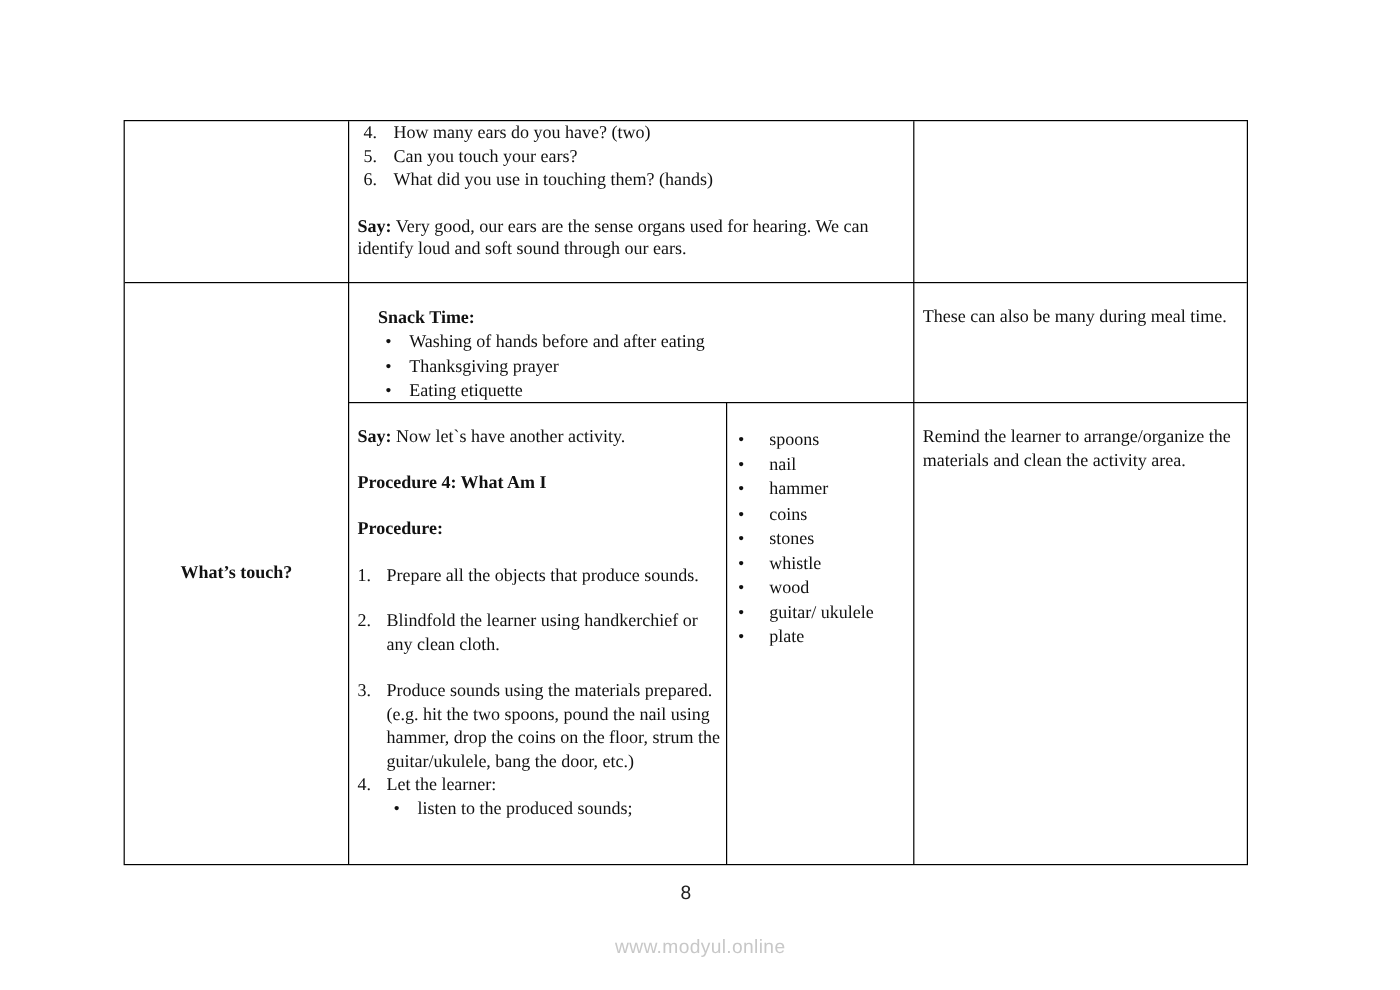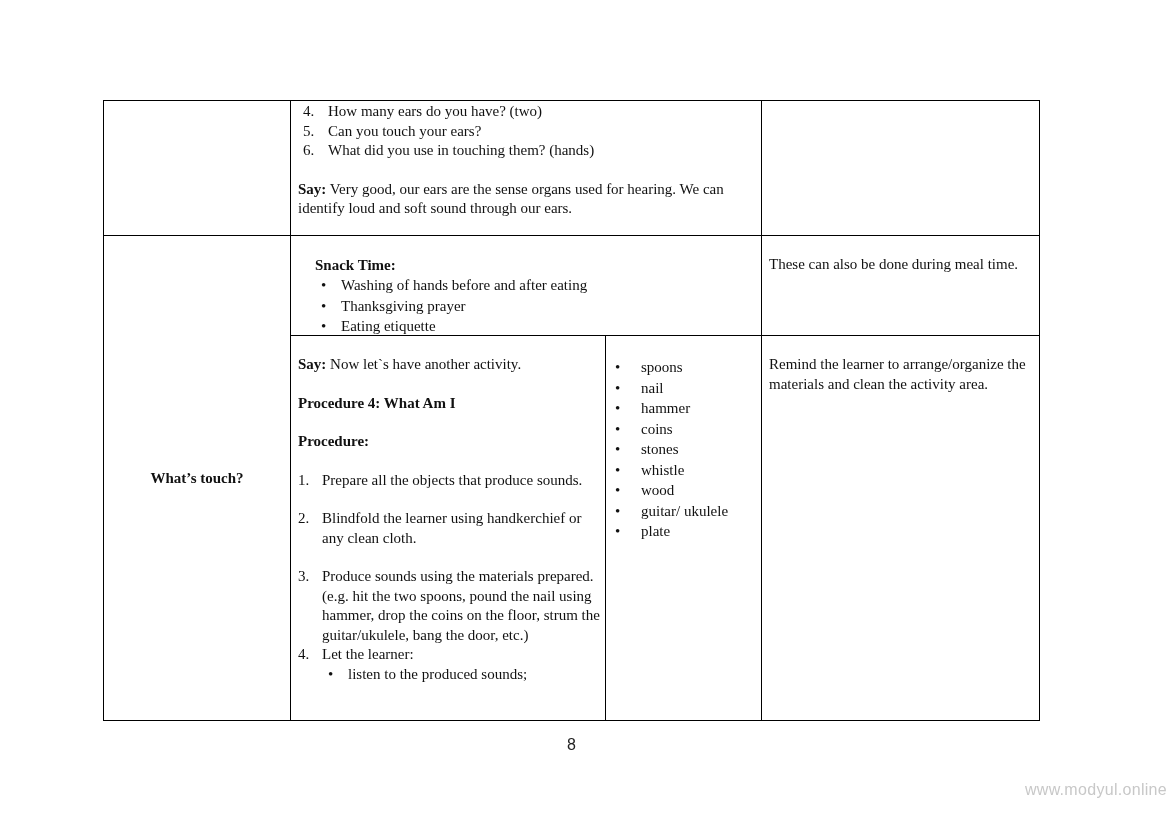--- a/index.html
+++ b/index.html
@@ -16,21 +16,21 @@
   .ol2 li { padding-left: 24px; }
   .ol2 li .num { left: 0; }
   .ul { margin: 0; padding: 0; list-style: none; }
   .ul li { position: relative; padding-left: 26px; line-height: 20.5px; }
   .ul li .dot { position: absolute; left: 6px; top: 0; }
   .ul2 li { padding-left: 28px; }
   .ul2 li .dot { left: 2px; }
   .gap { height: 19px; }
   .page-num { position: absolute; left: 0; width: 1143px; top: 736px; text-align: center;
               font-family: "Liberation Sans", sans-serif; font-size: 16px; color: #222; }
-  .watermark { position: absolute; left: 0; width: 1167px; top: 781px; text-align: right;
+  .watermark { position: absolute; left: 0; width: 1167px; top: 781px; text-align: center;
                font-family: "Liberation Sans", sans-serif; font-size: 16px; color: #c8c8c8;
                letter-spacing: 0.3px; }
 </style>
 </head>
 <body>
 
 <div class="tbl">
 
   <div class="line" style="left:186px; top:0; width:1px; height:619px;"></div>
   <div class="line" style="left:657px; top:0; width:1px; height:619px;"></div>
@@ -51,21 +51,21 @@
   <div class="cell b" style="left:0; top:368px; width:186px; text-align:center;">What’s touch?</div>
 
   <div class="cell" style="left:211px; top:154px; width:460px;">
     <div class="b" style="line-height:20px;">Snack Time:</div>
     <ul class="ul">
       <li><span class="dot">•</span><span>Washing of hands before and after eating</span></li>
       <li><span class="dot">•</span><span>Thanksgiving prayer</span></li>
       <li><span class="dot">•</span><span>Eating etiquette</span></li>
     </ul>
   </div>
-  <div class="cell" style="left:665px; top:154px; width:266px;">These can also be done during meal time.</div>
+  <div class="cell" style="left:665px; top:154px; width:266px;">These can also be many during meal time.</div>
 
   <div class="cell" style="left:194px; top:254px; width:302px;">
     <div><span class="b">Say:</span><span> Now let`s have another activity.</span></div>
     <div class="gap"></div>
     <div class="b">Procedure 4: What Am I</div>
     <div class="gap"></div>
     <div class="b">Procedure:</div>
     <div class="gap"></div>
     <ol class="ol ol2">
       <li><span class="num">1.</span><span>Prepare all the objects that produce sounds.</span></li>

